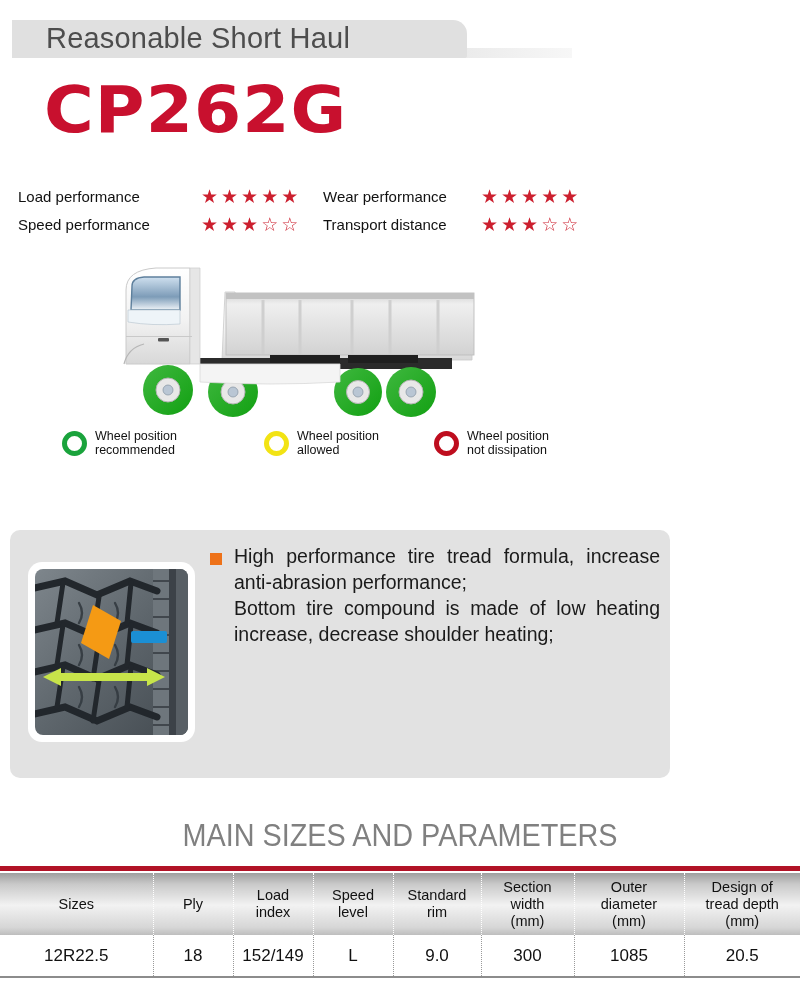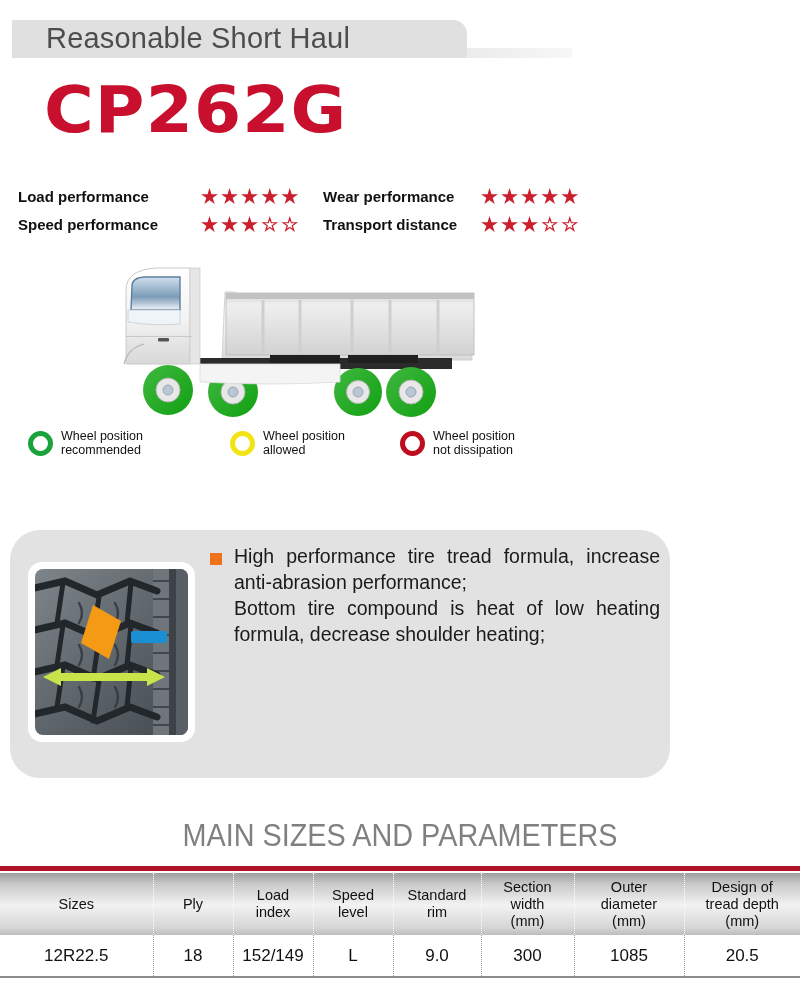--- a/index.html
+++ b/index.html
@@ -32,51 +32,51 @@
   
   .model {
     position: absolute; left: 44px; top: 78px;
     font-size: 64px; font-weight: bold; color: #c8102e;
     letter-spacing: 1px; line-height: 1;
     font-family: "DejaVu Sans", sans-serif;
     transform: scaleX(1.06); transform-origin: left top;
   }
 
   
-  .ratings { position: absolute; left: 18px; top: 182px; width: 600px; font-weight: bold; }
+  .ratings { position: absolute; left: 18px; top: 182px; width: 600px; }
   .rating-row { display: flex; align-items: center; height: 28px; }
   .rating-col { display: flex; align-items: center; }
   .rating-col.left { width: 305px; }
   .rating-label { font-size: 15px; color: #111; white-space: nowrap; }
   .stars { display: flex; margin-left: auto; padding-left: 8px; }
   .star { font-size: 19px; line-height: 19px; color: #cc1f2e; margin-right: 3px; }
   .star.empty { color: #cc1f2e; }
   .rating-col.left .stars { width: 130px; }
   .rating-col.right .stars { width: 130px; }
   .rating-col.left .rating-label { width: 160px; }
   .rating-col.right .rating-label { width: 150px; }
 
   
   .truck { position: absolute; left: 100px; top: 252px; width: 400px; height: 175px; }
 
   
-  .legend { position: absolute; left: 28px; top: 430px; width: 600px; height: 40px; }
+  .legend { position: absolute; left: 62px; top: 430px; width: 600px; height: 40px; }
   .legend-item { position: absolute; display: flex; align-items: center; }
   .legend-item.i0 { left: 0; }
   .legend-item.i1 { left: 202px; }
   .legend-item.i2 { left: 372px; }
   .ring { width: 25px; height: 25px; border-radius: 50%; border: 5px solid #1aa33c; flex: none; }
   .ring.yellow { border-color: #f2e314; }
   .ring.red { border-color: #be0d1e; }
   .legend-text { margin-left: 8px; font-size: 12.5px; line-height: 13.5px; color: #111; white-space: nowrap; }
 
   
   .features {
     position: absolute; left: 10px; top: 530px; width: 660px; height: 248px;
-    background: #e2e2e2; border-radius: 30px;
+    background: #e2e2e2; border-radius: 10px;
   }
   .tread-frame {
     position: absolute; left: 18px; top: 32px; width: 167px; height: 180px;
     background: #ffffff; border-radius: 14px; padding: 7px;
   }
   .tread-img { width: 153px; height: 166px; border-radius: 8px; display: block; }
 
   .bullets { position: absolute; left: 200px; top: 13px; width: 450px; }
   .bullet-line { display: flex; align-items: flex-start; margin-bottom: 0px; }
   .bullet-marker { width: 12px; height: 12px; flex: none; margin-top: 10px; margin-right: 12px; }
@@ -333,21 +333,21 @@
       </svg>
     </div>
 
     <div class="bullets">
       <div class="bullet-line">
         <span class="bullet-marker orange"></span>
         <span class="bullet-text">High performance tire tread formula, increase anti-abrasion performance;</span>
       </div>
       <div class="bullet-line">
         <span class="bullet-marker blank"></span>
-        <span class="bullet-text">Bottom tire compound is heat of low heating formula, decrease shoulder heating;</span>
+        <span class="bullet-text">Bottom tire compound is made of low heating increase, decrease shoulder heating;</span>
       </div>
     </div>
   </div>
 
   <div class="section-title">MAIN SIZES AND PARAMETERS</div>
 
   <div class="table-wrap">
     <div class="red-bar"></div>
     <div class="red-bar-under"></div>
     <table class="spec">

